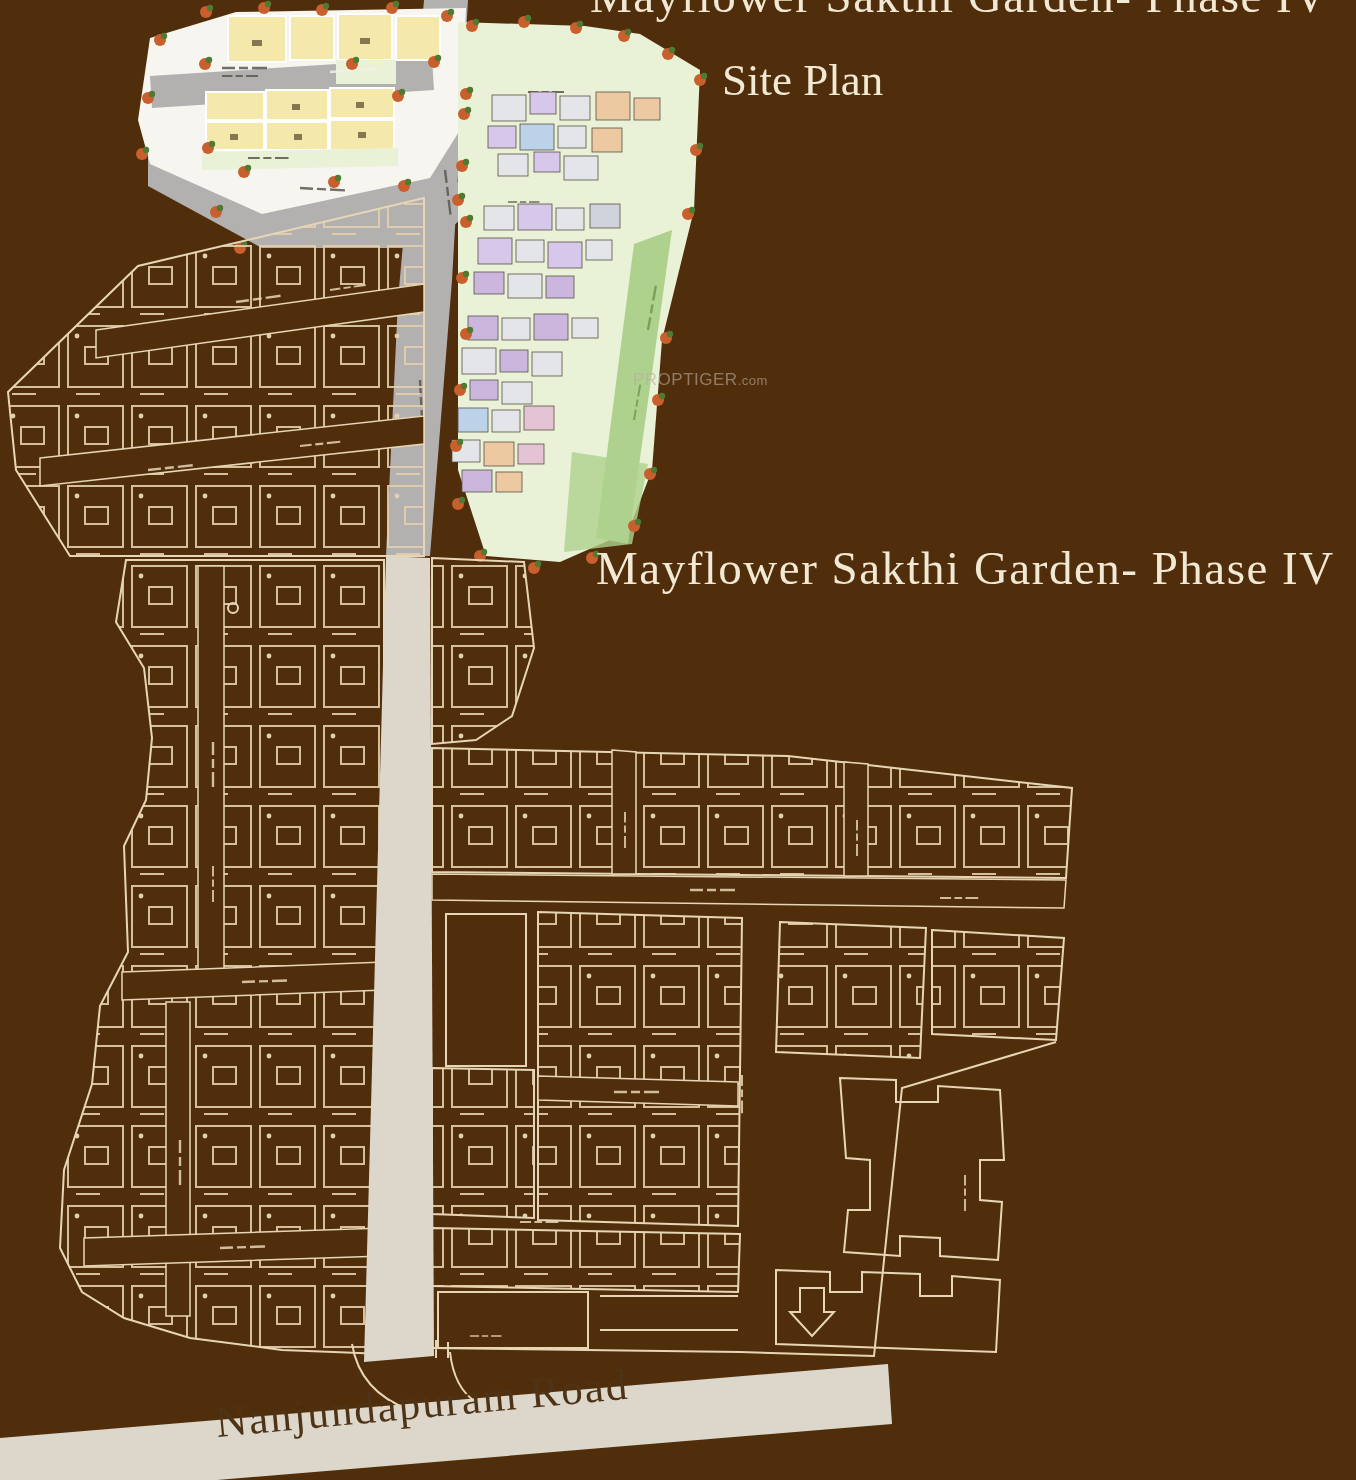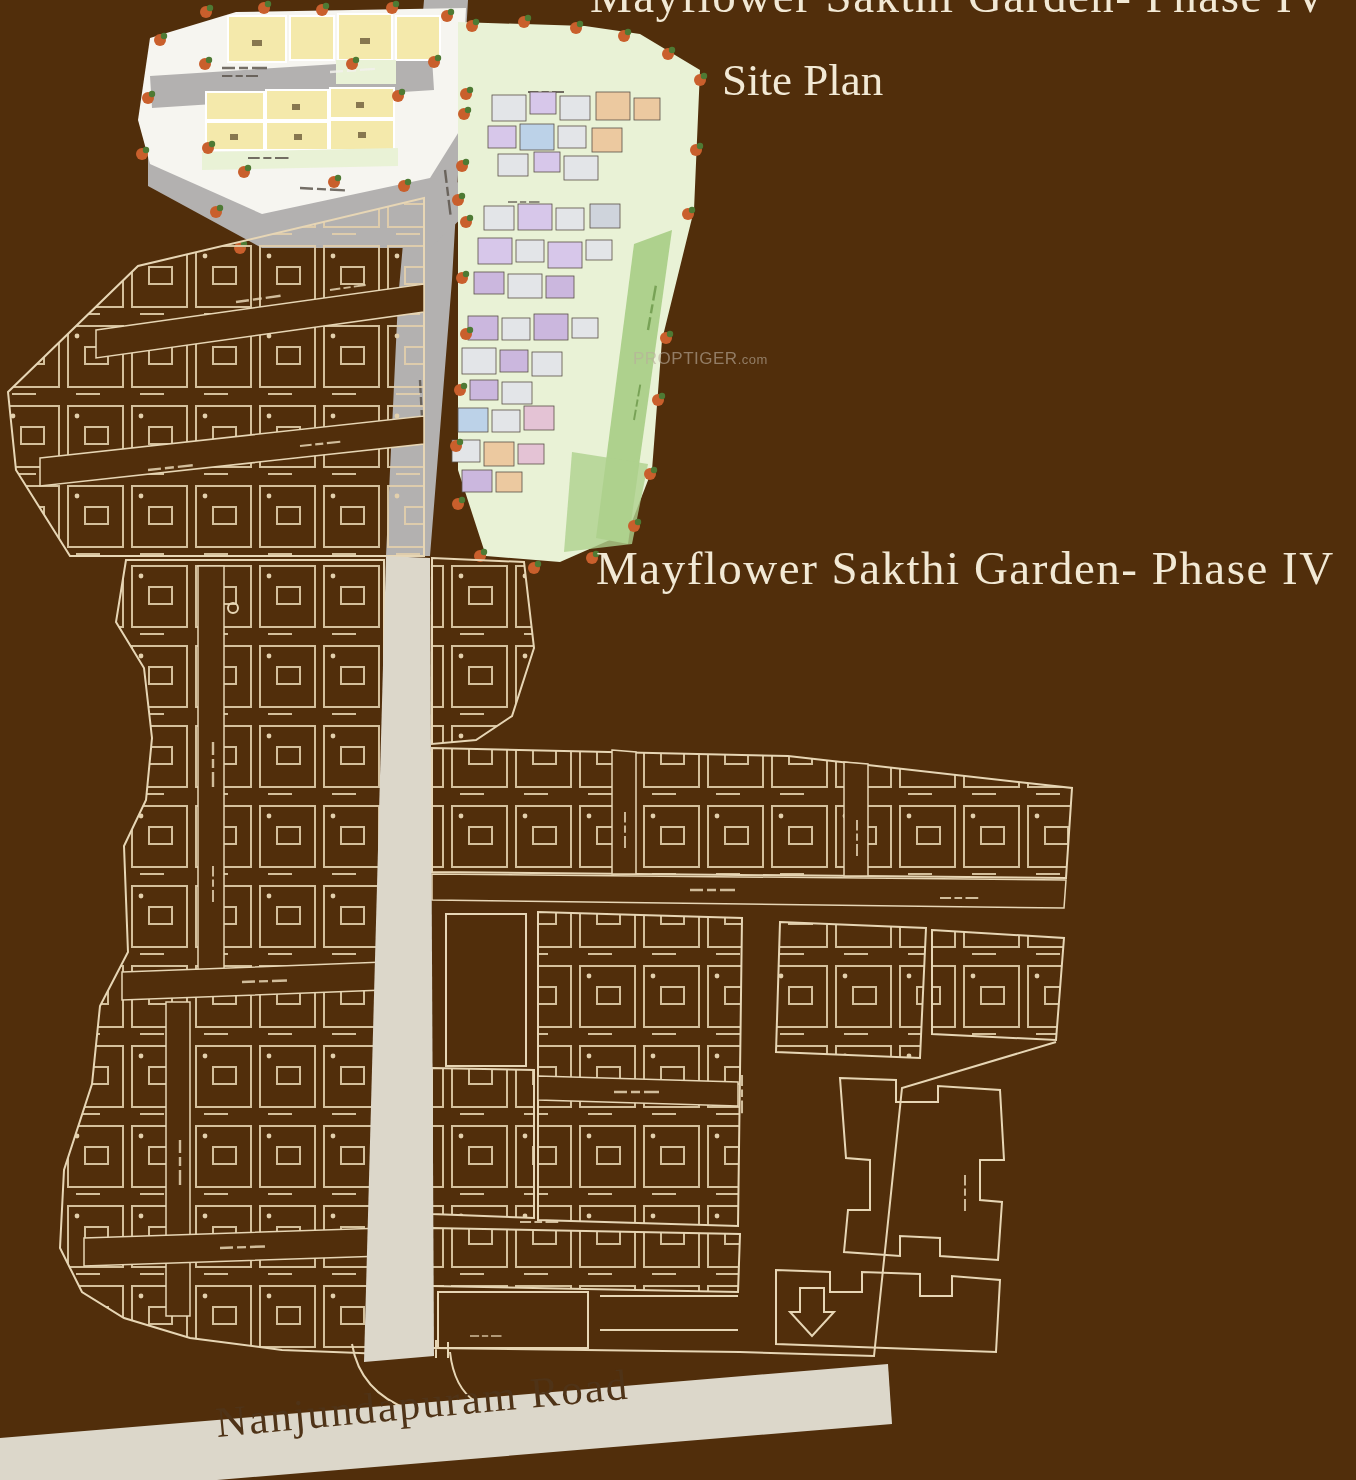--- a/index.html
+++ b/index.html
@@ -9,21 +9,21 @@
   }
   html,body{margin:0;padding:0;background:#3a2108;}
   .stage{position:relative;width:1356px;height:1480px;background:var(--background);
          overflow:hidden;font-family:"Liberation Serif",serif;}
   .stage svg{position:absolute;left:0;top:0;}
   .t-cream{position:absolute;color:var(--title-cream);white-space:nowrap;
            font-family:"Liberation Serif",serif;}
   #top-title{left:590px;top:-31px;font-size:47px;letter-spacing:1.5px;}
   #site-plan{left:722px;top:54px;font-size:45px;}
   #project-title{left:596px;top:541px;font-size:47px;letter-spacing:1.5px;}
-  #watermark{position:absolute;left:633px;top:349px;font-family:"Liberation Sans",sans-serif;
+  #watermark{position:absolute;left:633px;top:370px;font-family:"Liberation Sans",sans-serif;
              font-size:17px;color:rgba(186,172,157,.62);letter-spacing:.5px;white-space:nowrap;}
   #watermark .tld{font-size:13px;}
   #road-label{position:absolute;left:216px;top:1398px;font-size:43px;color:var(--road-text);
               font-family:"Liberation Serif",serif;transform:rotate(-5.3deg);
               transform-origin:left center;letter-spacing:2px;white-space:nowrap;}
   
   .pout{fill:none;stroke:#E3D0AC;stroke-width:2;opacity:.9;}
   .blk{fill:url(#plots);stroke:var(--outline);stroke-width:2;}
   .openplot{fill:var(--background);stroke:var(--outline);stroke-width:2;}
   .road{fill:var(--background);stroke:var(--outline);stroke-width:1.5;}

